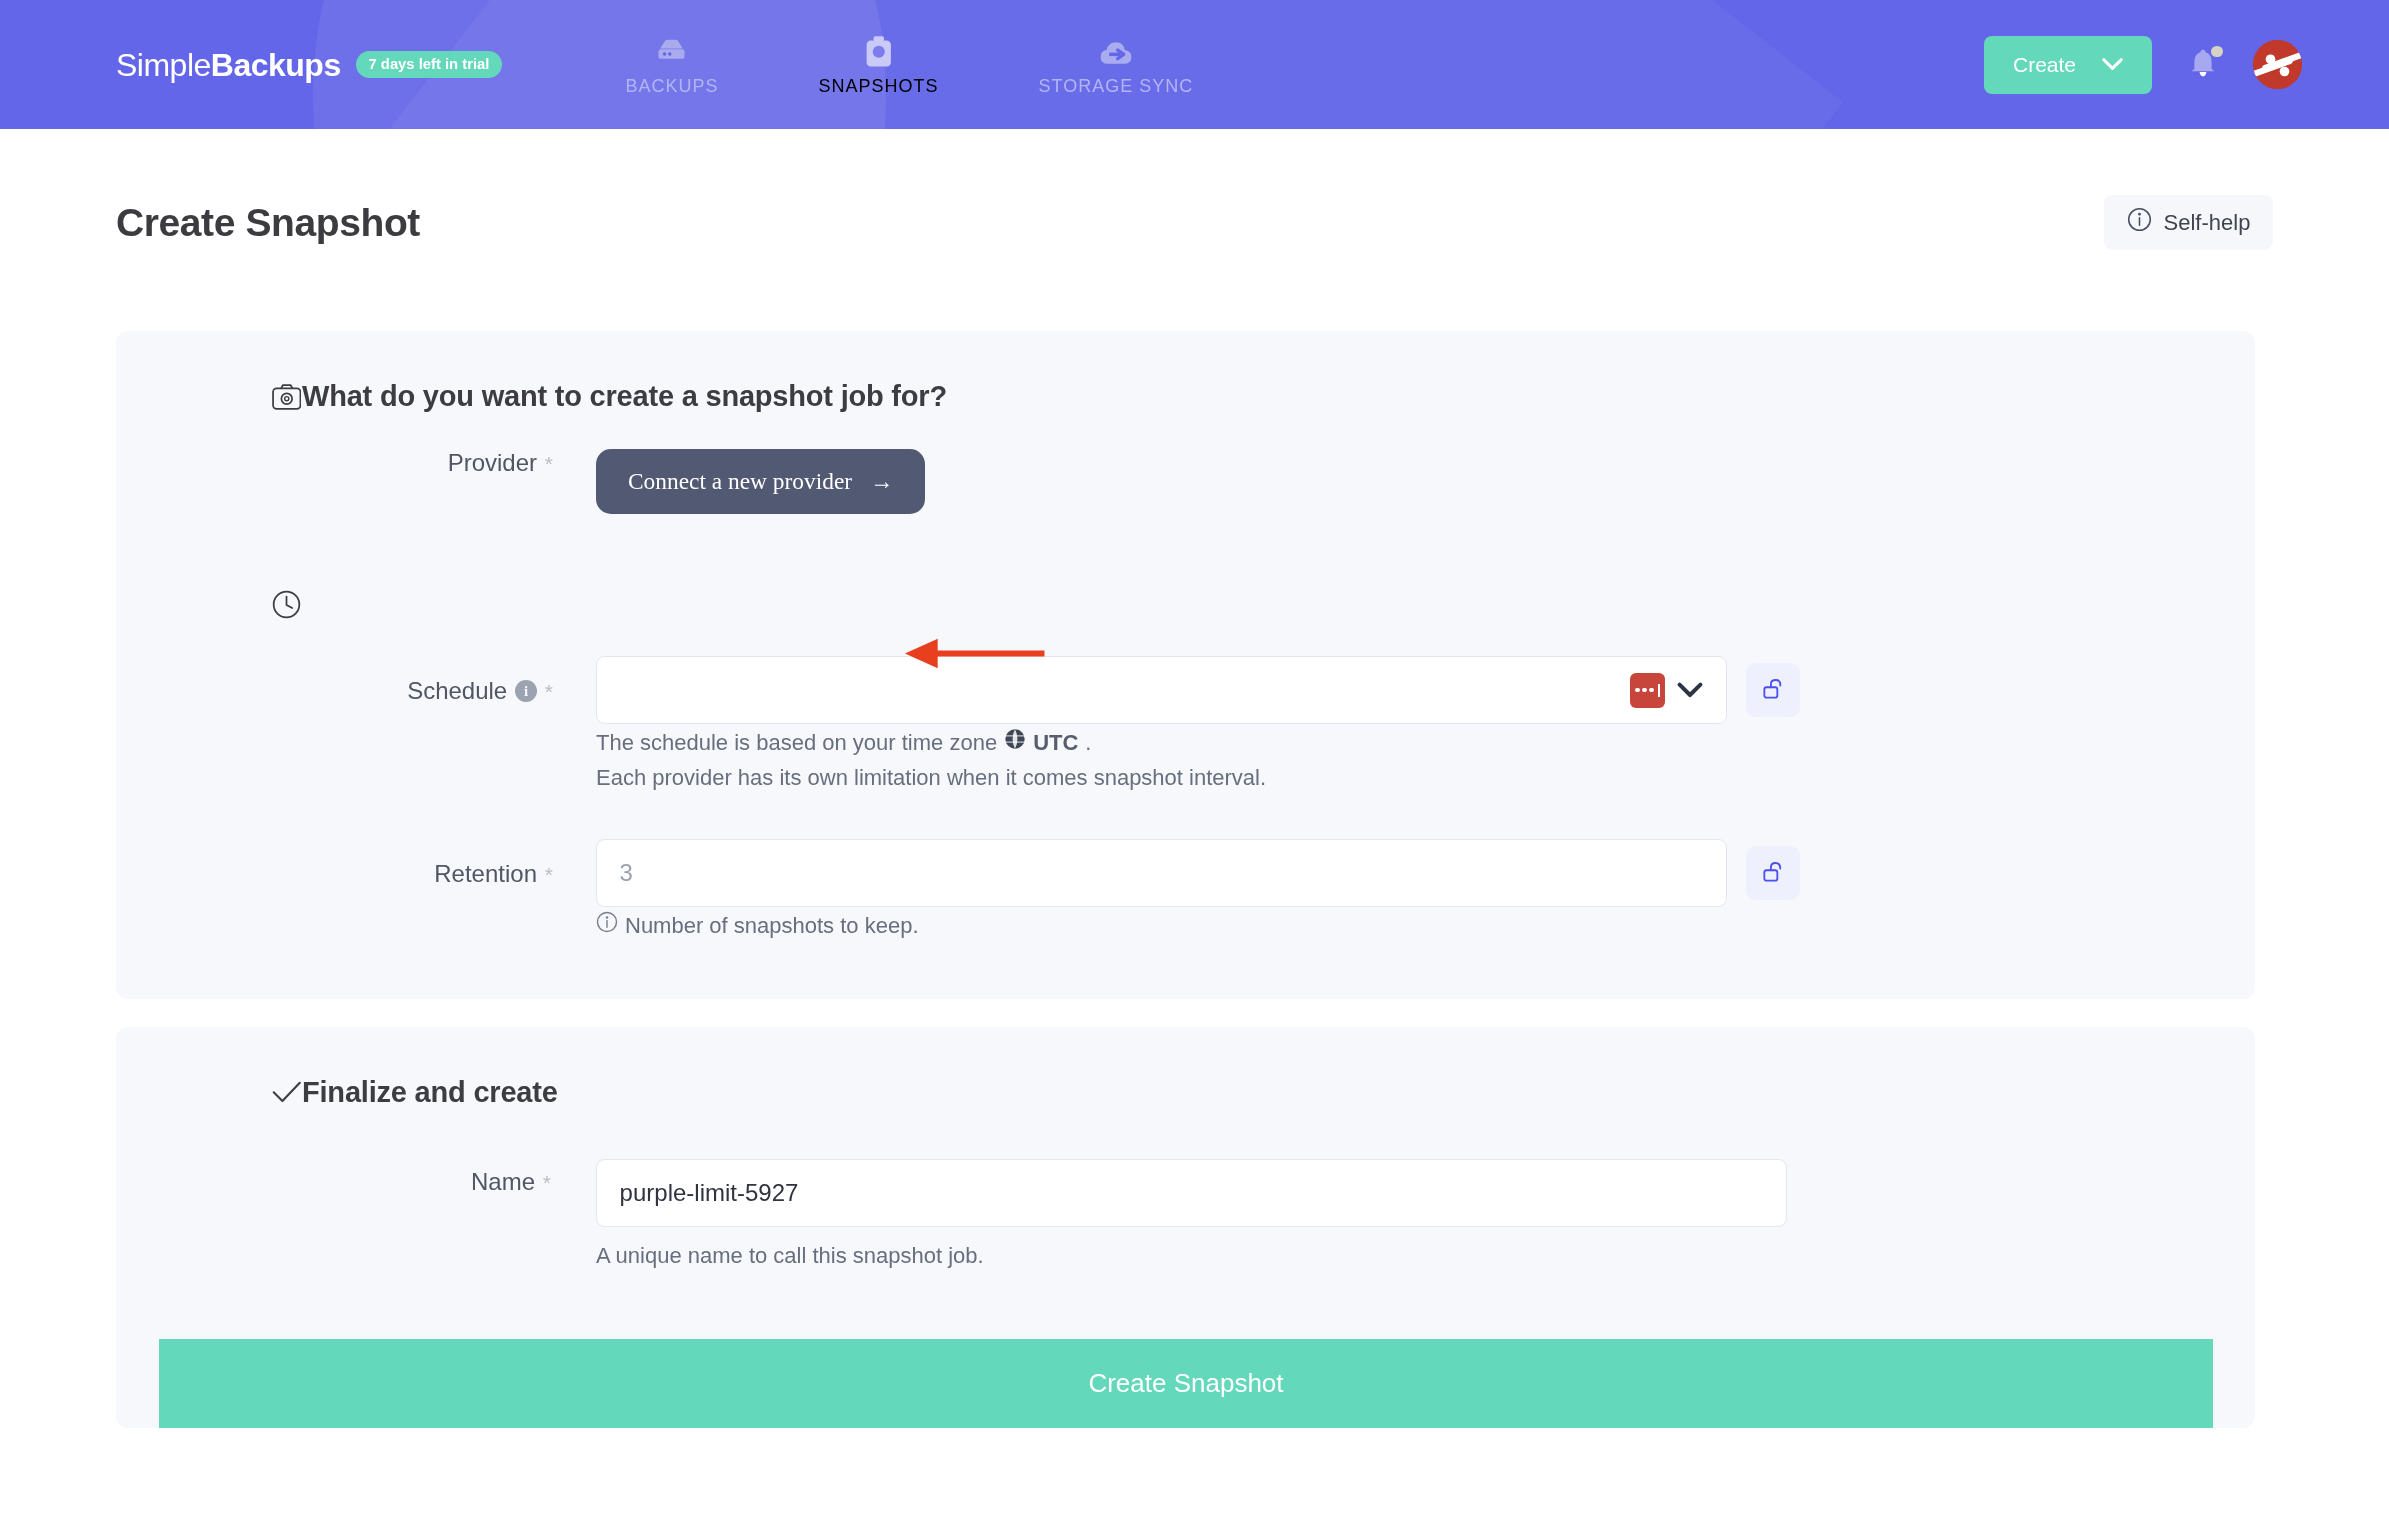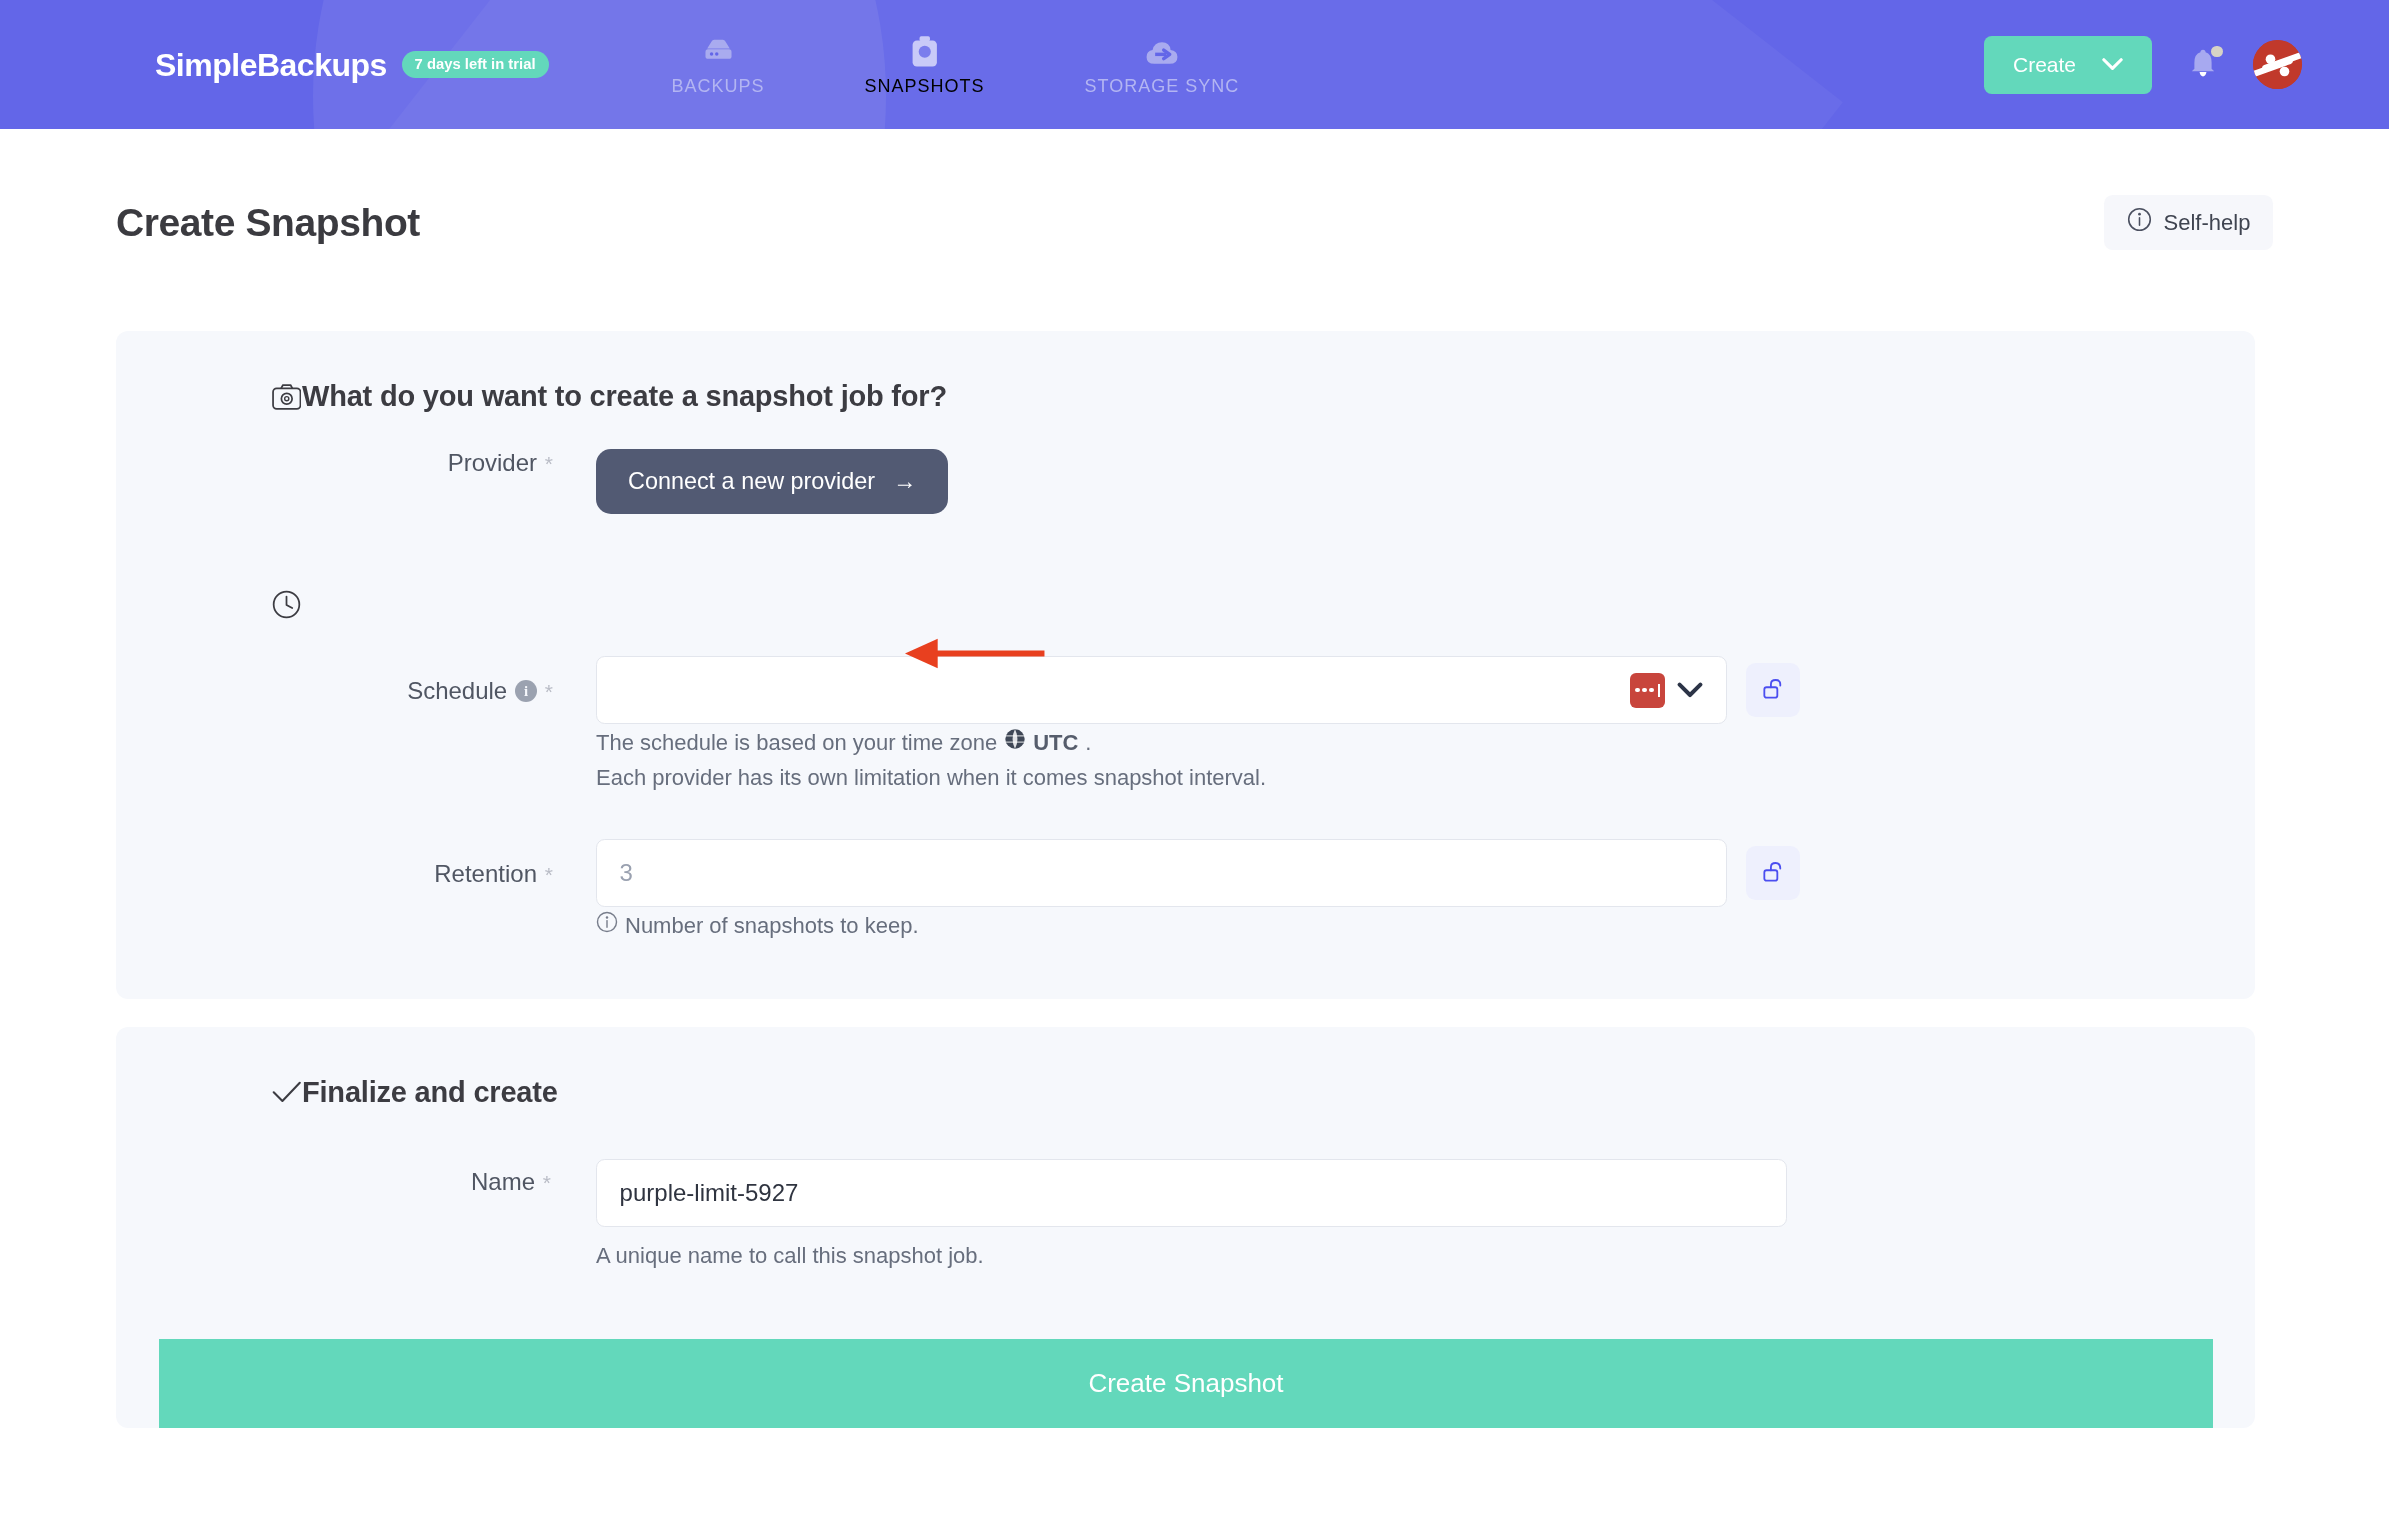--- a/index.html
+++ b/index.html
@@ -51,21 +51,21 @@
     gap: 14.8px;
     flex-shrink: 0;
   }
   .brand-logo {
     color: #ffffff;
     font-size: 32px;
     letter-spacing: -0.5px;
     white-space: nowrap;
     line-height: 1;
   }
-  .brand-logo .thin { font-weight: 700; margin-left: 39px; }
+  .brand-logo .thin { font-weight: 400; }
   .brand-logo .bold { font-weight: 700; }
   .trial-badge {
     background: #63d8bb;
     color: #ffffff;
     font-size: 14.8px;
     font-weight: 600;
     padding: 5.2px 13px 6px;
     border-radius: 14px;
     white-space: nowrap;
     line-height: 1.1;
@@ -228,21 +228,21 @@
   .field-body { flex: 1; }
 
   .btn-dark {
     background: #525a73;
     color: #ffffff;
     border: none;
     border-radius: 15px;
     height: 65px;
     padding: 0 32px;
     font-size: 23.4px;
-    font-family: Liberation Sans, sans-serif;
+    font-family: Liberation Serif, serif;
     display: inline-flex;
     align-items: center;
     gap: 18px;
     cursor: pointer;
   }
 
   .annot-arrow {
     position: absolute;
     left: 899px;
     top: 509px;

